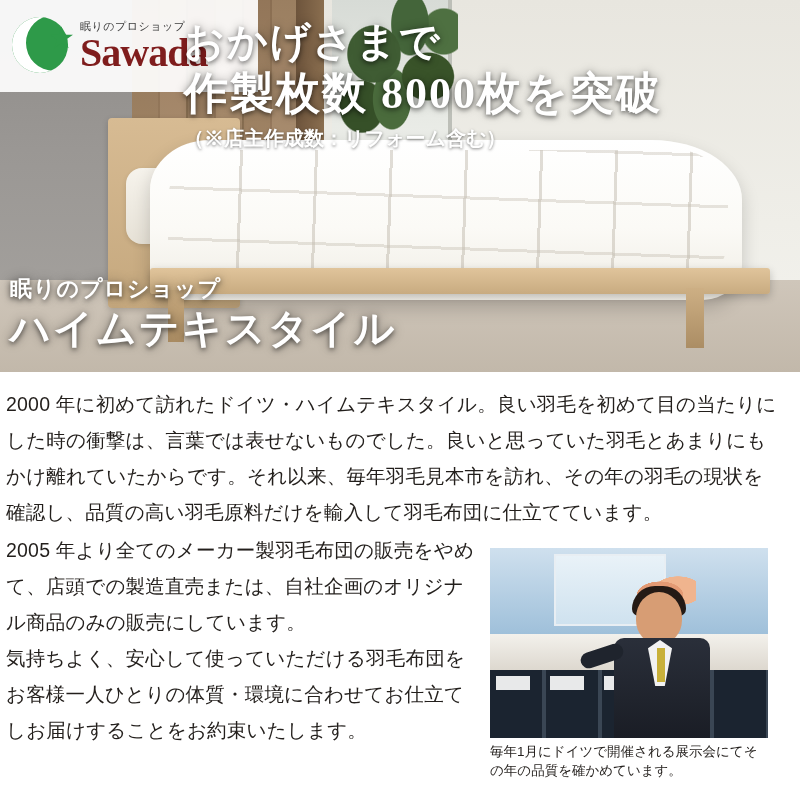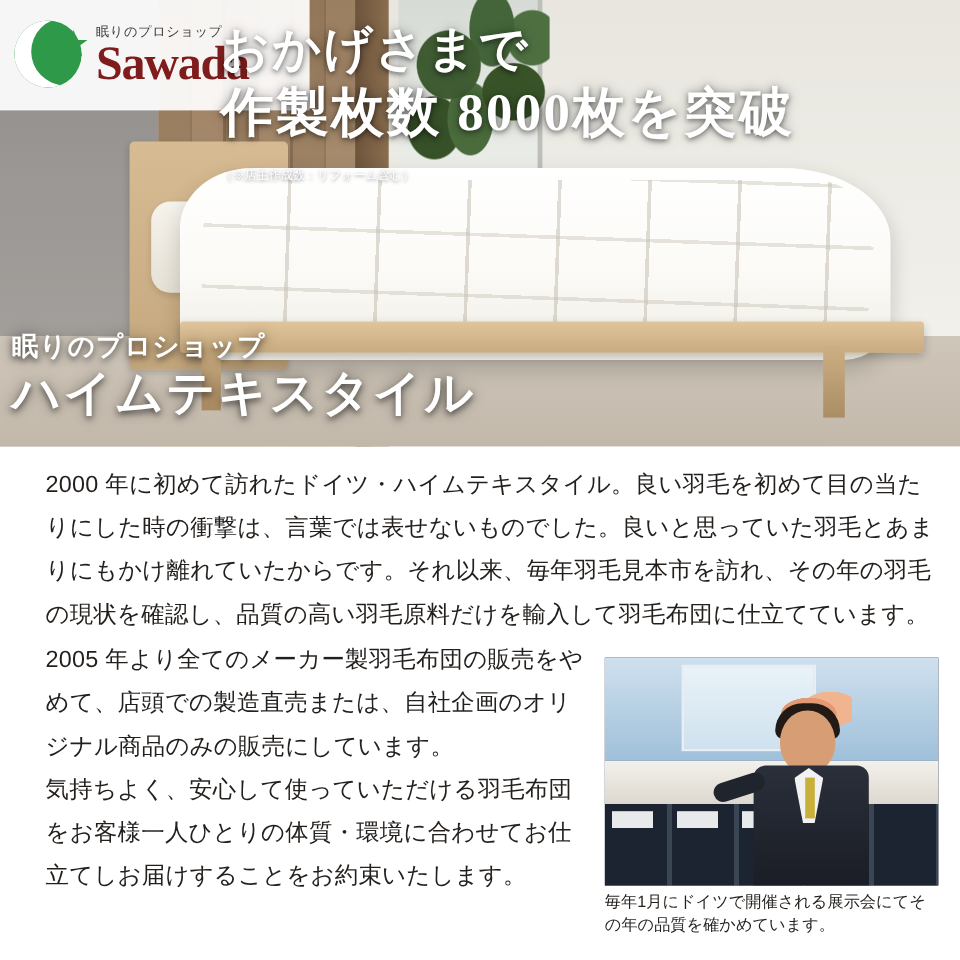--- a/index.html
+++ b/index.html
@@ -169,36 +169,36 @@
     color:#ffffff;
     text-shadow: 0 2px 4px rgba(0,0,0,.45), 0 0 10px rgba(0,0,0,.35);
   }
   .headline .l1{
     font-size:40px; font-weight:700; letter-spacing:2px; line-height:50px;
   }
   .headline .l2{
     font-size:44px; font-weight:700; letter-spacing:2px; line-height:56px;font-family:Liberation Serif, serif;
   }
   .headline .note{
-    font-size:10px; font-weight:400; letter-spacing:0px; margin-top:17px;
+    font-size:20px; font-weight:700; letter-spacing:0px; margin-top:3px;
     text-shadow: 0 1px 3px rgba(0,0,0,.5);
   }
 
   
   .shoptitle{
     position:absolute; left:10px; bottom:20px; color:#ffffff;
     text-shadow: 0 2px 5px rgba(0,0,0,.55), 0 0 12px rgba(0,0,0,.4);
   }
   .shoptitle .small{ font-size:22px; font-weight:700; letter-spacing:1px; }
   .shoptitle .big{ font-size:40px; font-weight:700; letter-spacing:2px; line-height:48px; }
 
   
   .content{
     position:absolute; left:0; top:372px; width:800px; height:428px;
-    padding: 14px 18px 0 38px;
+    padding: 14px 18px 0 6px;
   }
   .para{
     font-size:19.5px; line-height:36px; color:#231f1c; letter-spacing:.2px;
   }
   .para p{ margin:0; }
   .lower{
     display:flex; gap:14px; margin-top:2px;
   }
   .lower-text{ width:470px; }
   .photo-col{ width:280px;margin-top:16px; }

